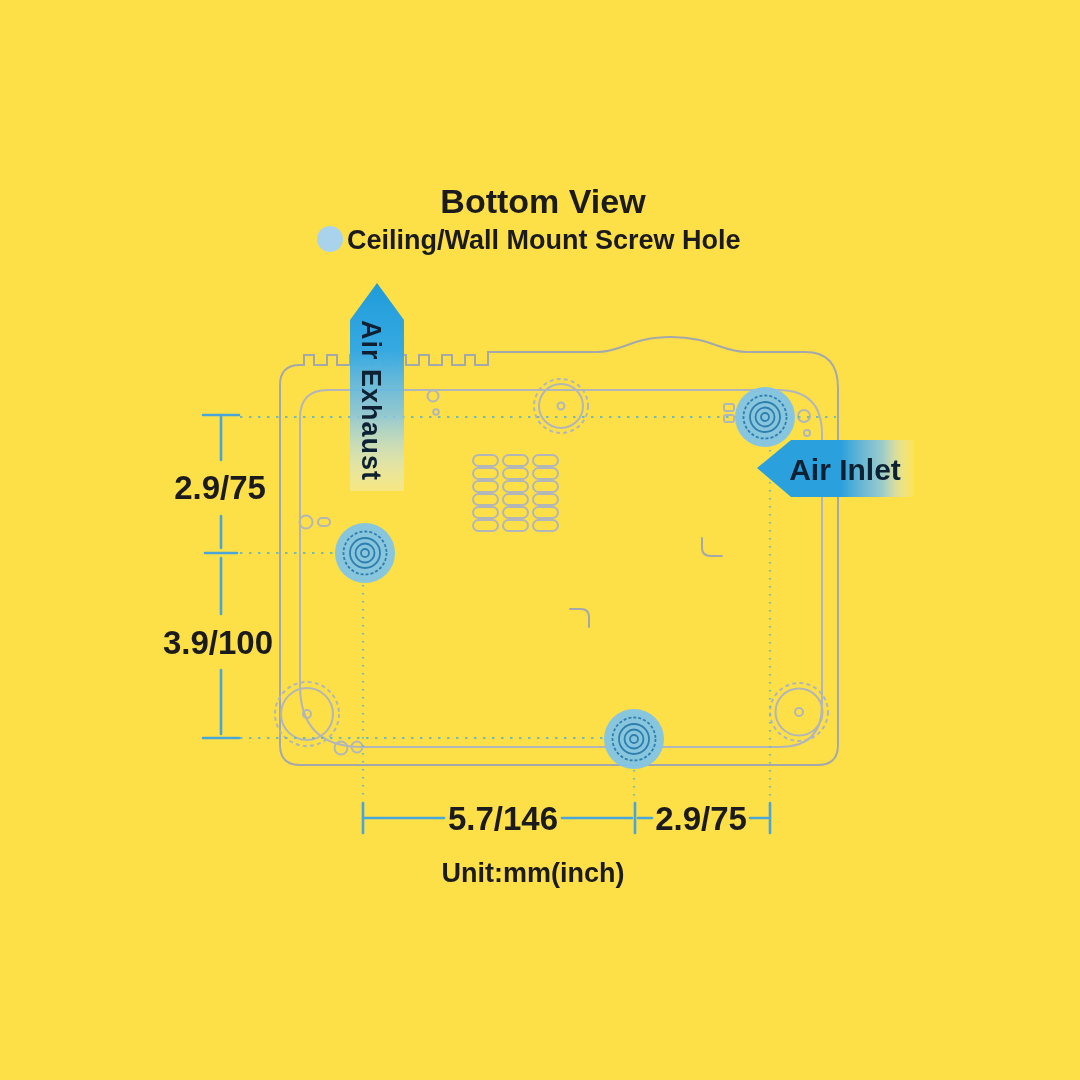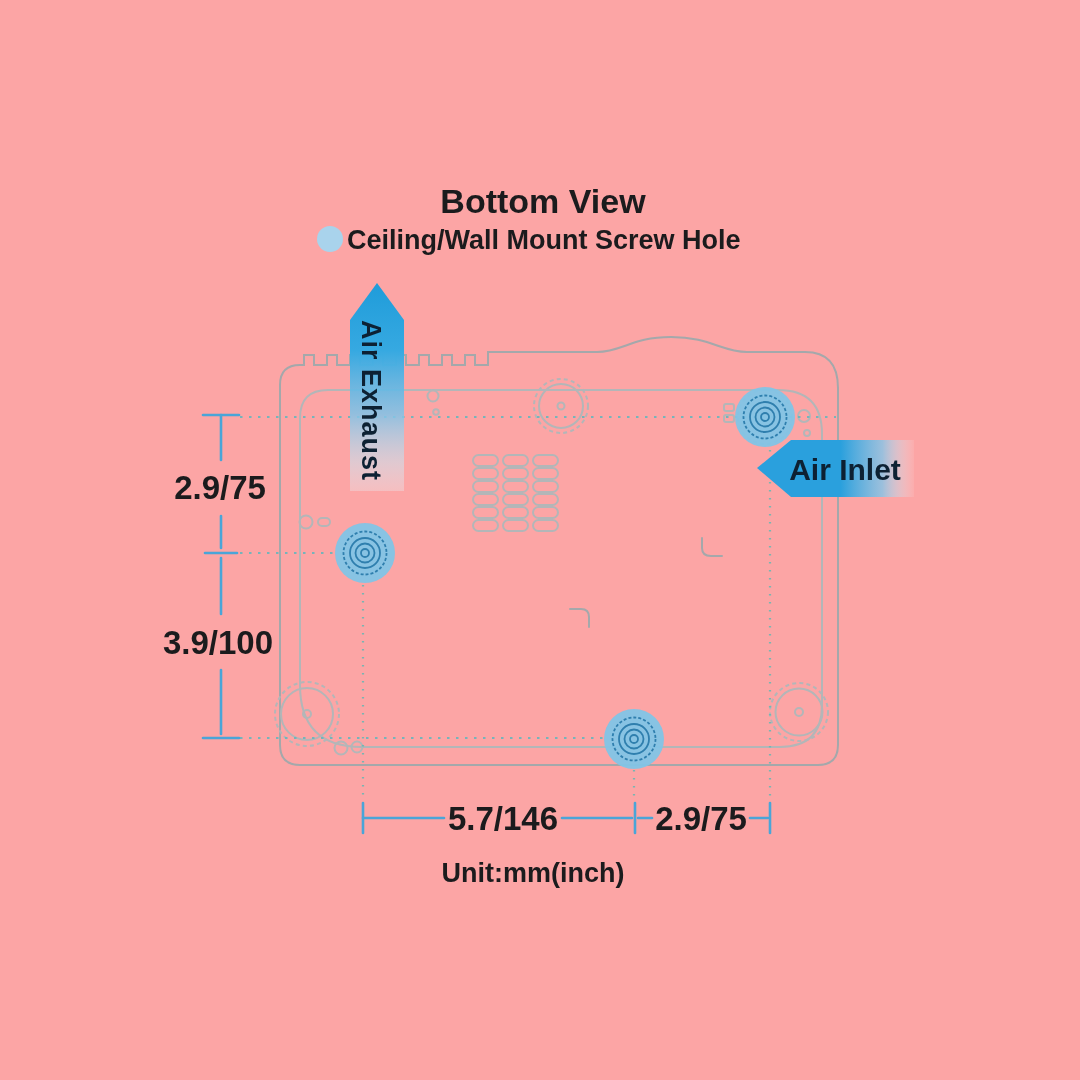--- a/index.html
+++ b/index.html
@@ -1,16 +1,16 @@
 <!DOCTYPE html>
 <html><head>
 <meta charset="utf-8">
 <style>
   html,body{margin:0;padding:0;background:#ffffff;}
-  .stage{position:relative;width:1080px;height:1080px;background:#fca5a5;overflow:hidden;
+  .stage{position:relative;width:1080px;height:1080px;background:#fde047;overflow:hidden;
          font-family:"Liberation Sans", sans-serif;}
   svg text{font-family:"Liberation Sans", sans-serif;}
   .title-text{font-size:34px;font-weight:700;fill:#1b1b1d;}
   .legend-text{font-size:27px;font-weight:600;fill:#1b1b1d;}
   .dim-text{font-size:33px;font-weight:600;fill:#1b1b1d;}
   .unit-text{font-size:27px;font-weight:700;fill:#1b1b1d;}
   .arrow-text{font-weight:700;fill:#0d2133;}
   .outline{stroke:#a4a8ab;stroke-width:2;fill:none;}
   .outline-light{stroke:#b3b6b8;stroke-width:2;fill:none;}
   .dimline{stroke:#4aa5d8;stroke-width:2.6;fill:none;stroke-linecap:round;}

